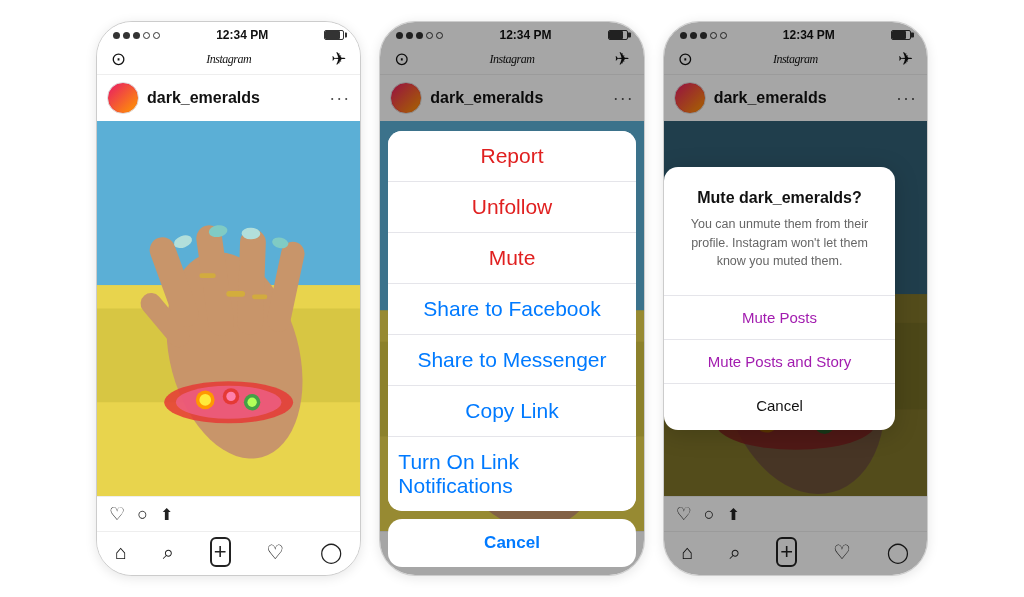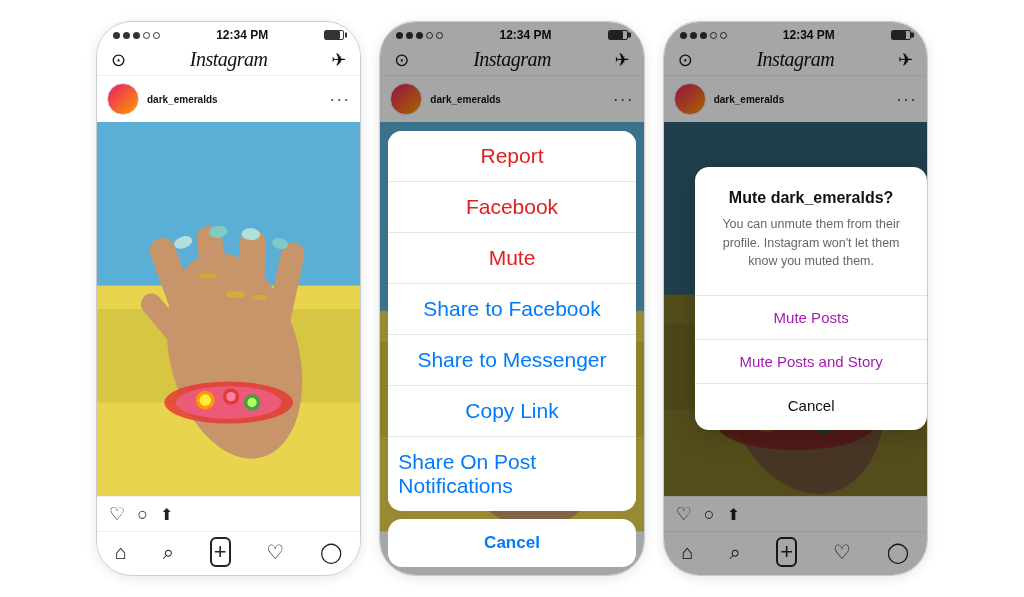--- a/index.html
+++ b/index.html
@@ -79,21 +79,21 @@
       align-items: center;
       justify-content: space-between;
       padding: 4px 14px 4px 14px;
       border-bottom: 1px solid #eee;
       background: #fff;
     }
     .ig-header .cam-icon, .ig-header .send-icon {
       font-size: 18px; color: #111;
     }
     .ig-header .ig-title {
-      font-size: 20px;
+      font-size: 12px;
       font-family: 'Georgia', 'Times New Roman', serif;
       font-style: italic;
       font-weight: 400;
       color: #111;
       letter-spacing: -0.5px;
     }
 
     
     .post-header {
       display: flex;
@@ -106,21 +106,21 @@
       background: linear-gradient(135deg, #e91e63, #f44336, #ff9800);
       margin-right: 8px; flex-shrink: 0;
       border: 1.5px solid #ddd;
       overflow: hidden;
       display: flex; align-items: center; justify-content: center;
     }
     .avatar-inner {
       width: 28px; height: 28px; border-radius: 50%;
       background: linear-gradient(135deg, #e91e63 0%, #ff9800 100%);
     }
-    .username { font-size: 10px; font-weight: 600; color: #111; }
+    .username { font-size: 16px; font-weight: 600; color: #111; }
     .post-header .more { margin-left: auto; font-size: 18px; color: #555; letter-spacing: 1px; }
 
     
     .photo-area {
       width: 100%;
       flex: 1;
       background: linear-gradient(160deg, #5bb8e0 0%, #3a8cbf 30%, #f5c842 70%, #f9a825 100%);
       position: relative;
       overflow: hidden;
       min-height: 0;
@@ -196,21 +196,21 @@
       cursor: pointer;
     }
 
     
     .mute-dialog-overlay {
       position: absolute;
       top: 0; left: 0; right: 0; bottom: 0;
       background: rgba(0,0,0,0.35);
       display: flex;
       align-items: center;
-      justify-content: flex-end;
+      justify-content: flex-start;
       z-index: 10;
     }
     .mute-dialog {
       background: #fff;
       border-radius: 14px;
       padding: 22px 0 0 0;
       width: 88%;
       text-align: center;
       box-shadow: 0 4px 24px rgba(0,0,0,0.18);
     }
@@ -400,26 +400,26 @@
         <circle cx="130" cy="208" r="5" fill="#ffeb3b"></circle>
         <circle cx="152" cy="205" r="7" fill="#e53935"></circle>
         <circle cx="170" cy="210" r="7" fill="#43a047"></circle>
       </svg>
     </div>
 
     <div class="overlay">
       <div class="action-sheet">
         <div class="action-sheet-menu">
           <div class="action-item red">Report</div>
-          <div class="action-item red">Facebook</div>
+          <div class="action-item red">Unfollow</div>
           <div class="action-item red">Mute</div>
           <div class="action-item">Share to Facebook</div>
           <div class="action-item">Share to Messenger</div>
           <div class="action-item">Copy Link</div>
-          <div class="action-item" style="border-bottom:none;">Share On Post Notifications</div>
+          <div class="action-item" style="border-bottom:none;">Turn On Link Notifications</div>
         </div>
         <div class="action-cancel">Cancel</div>
       </div>
     </div>
 
     <div class="tab-bar">
       <span class="tab-icon active">⌂</span>
       <span class="tab-icon">⌕</span>
       <span class="tab-icon" style="font-size:22px;border:2px solid #222;border-radius:6px;padding:0 2px;">+</span>
       <span class="tab-icon">♡</span>

